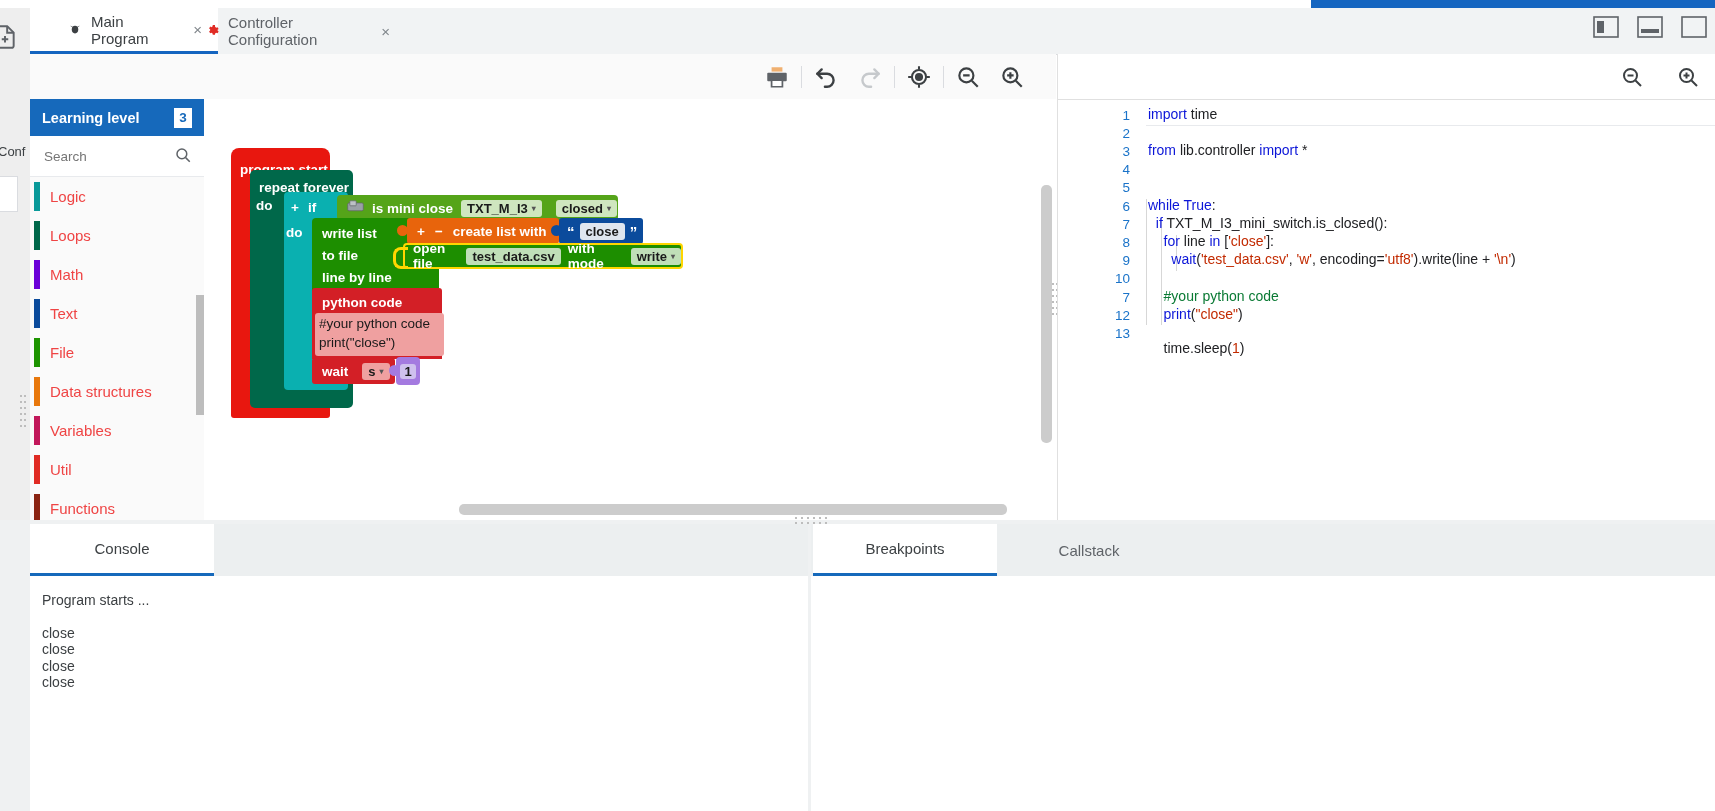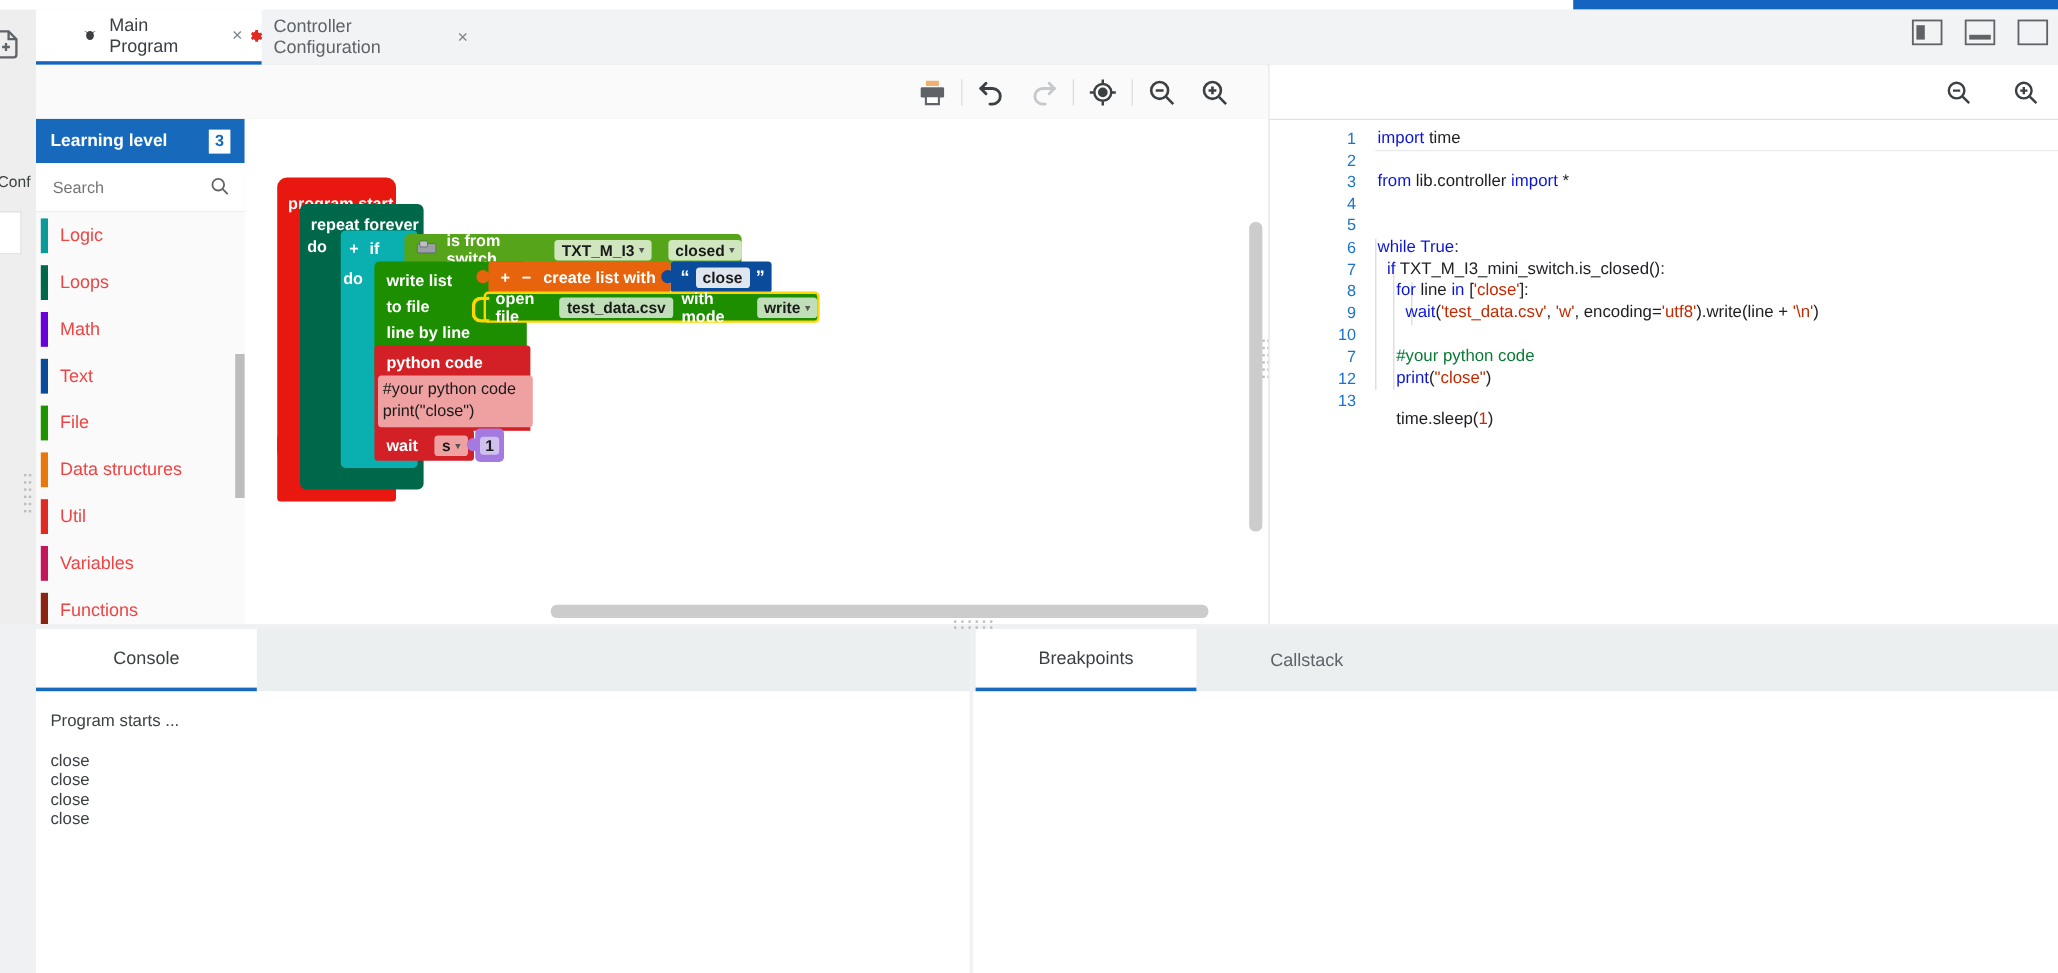--- a/index.html
+++ b/index.html
@@ -242,26 +242,26 @@
         </div>
       <div class="cat">
         <span class="bar" style="background:#1d9400"></span>
         <span>File</span>
         </div>
       <div class="cat">
         <span class="bar" style="background:#e8780c"></span>
         <span>Data structures</span>
         </div>
       <div class="cat">
+        <span class="bar" style="background:#c2185b"></span>
+        <span>Variables</span>
+        </div>
+      <div class="cat">
         <span class="bar" style="background:#e02b24"></span>
         <span>Util</span>
-        </div>
-      <div class="cat">
-        <span class="bar" style="background:#c2185b"></span>
-        <span>Variables</span>
         </div>
       <div class="cat">
         <span class="bar" style="background:#8b2413"></span>
         <span>Functions</span>
         </div>
     </div>
   </div>
   <div class="pal-sb"></div>
   <div class="pal-grip">
     <div class="grip-dot" style="left:0;top:0"></div>
@@ -300,21 +300,21 @@
       <span>do</span>
     </div>
 
     <div class="blk" style="left:133px;top:96px;width:281px;height:26px;background:#55a419;border-radius:4px;padding-left:10px;gap:8px;">
       <span style="display:inline-block;">
         <svg width="17" height="13" viewBox="0 0 24 18">
           <rect x="1" y="4" width="22" height="11" rx="2" fill="#9aa0a6" stroke="#5f6368"></rect>
           <rect x="4" y="1" width="9" height="7" rx="1" fill="#bdc1c6" stroke="#5f6368"></rect>
         </svg>
       </span>
-      <span>is from switch</span>
+      <span>is mini close</span>
       <span class="field">
         <span>TXT_M_I3</span>
           <span class="caret">▾</span>
       </span>
       <span class="field" style="margin-left:6px;">
         <span>closed</span>
           <span class="caret">▾</span>
       </span>
     </div>
 

